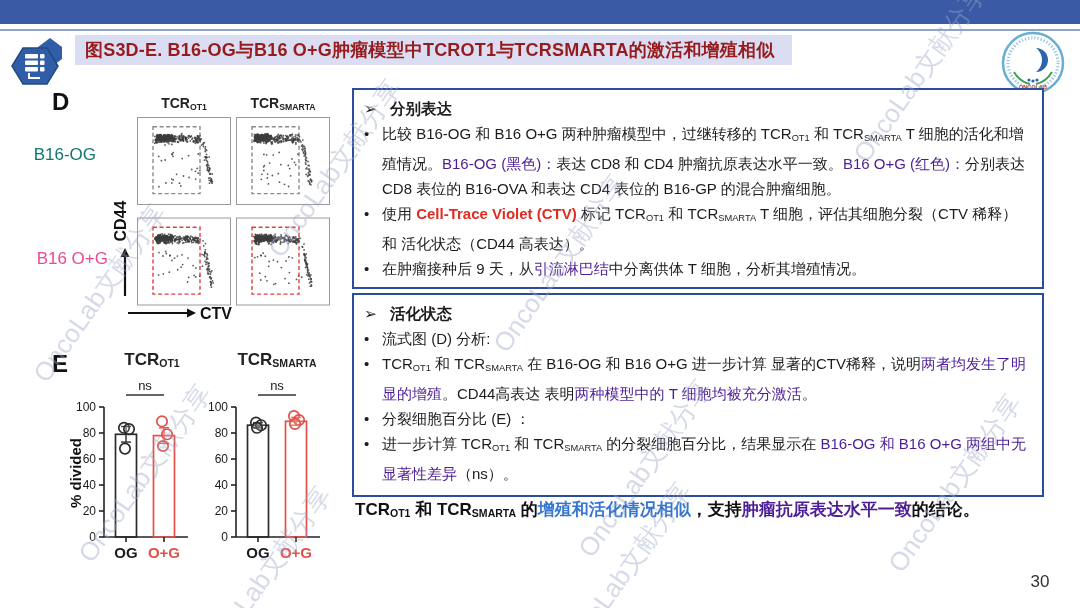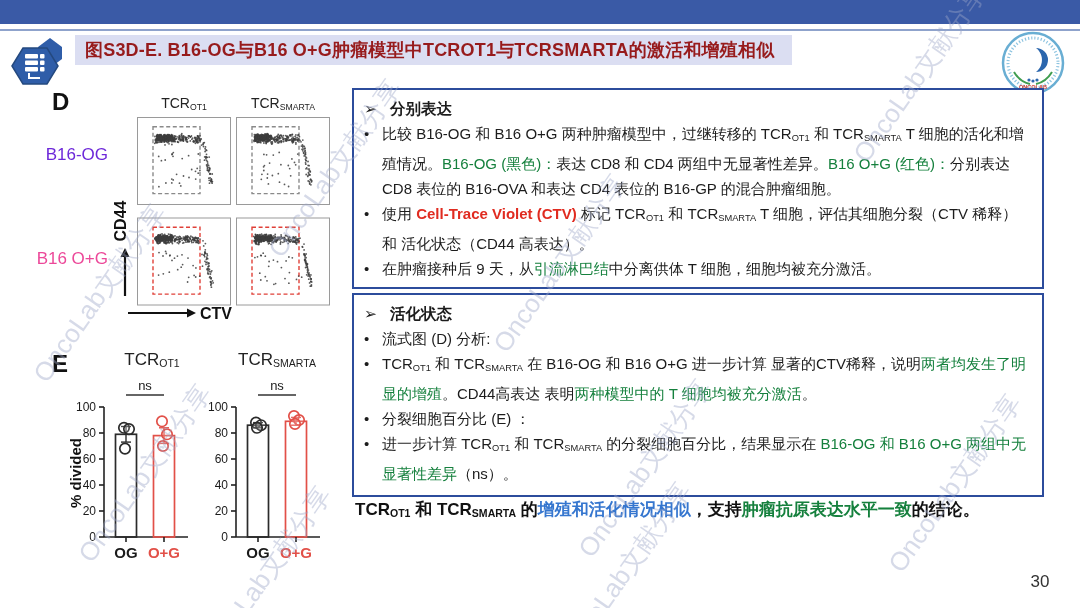--- a/index.html
+++ b/index.html
@@ -8,35 +8,35 @@
   .abs{position:absolute;}
   
   .topbar{left:0;top:0;width:1080px;height:24px;background:#3a5aa6;}
   .topline{left:0;top:29px;width:1080px;height:2px;background:#8fa3cc;}
   
   .titlebar{left:75px;top:35px;width:717px;height:30px;background:#dbdef2;
             display:flex;align-items:center;padding-left:10px;box-sizing:border-box;}
   .titlebar .t{font-size:18px;font-weight:bold;color:#971b1c;white-space:nowrap;letter-spacing:0.2px;}
   
   .panel-letter{font-size:24px;font-weight:bold;color:#111;}
-  .colhead{font-size:14px;font-weight:400;color:#222;text-align:center;width:94px;}
+  .colhead{font-size:14px;font-weight:700;color:#222;text-align:center;width:94px;}
   .rowlab{font-size:17px;font-weight:500;text-align:right;width:84px;}
   .sub{font-size:0.62em;vertical-align:-0.22em;}
   .axislab{font-size:16px;font-weight:bold;color:#111;}
   .rot{transform:rotate(-90deg);transform-origin:center;}
   
   .infobox{width:692px;background:#fff;border:2px solid #2c4c9c;box-sizing:border-box;
            padding:6px 14px 6px 10px;font-size:15px;line-height:25px;color:#1c1c1c;}
   .boxheader{font-weight:bold;font-size:15.5px;display:flex;}
   .boxheader .mk{width:26px;flex:0 0 26px;}
   .bullet{display:flex;}
   .bullet .mk{width:18px;flex:0 0 18px;color:#1c1c1c;}
   .bullet .tx{flex:1;}
   .bullet.bold .tx{font-weight:normal;}
-  .red{color:#15803d;}
+  .red{color:#4c1d95;}
   .redb{color:#e02b20;font-weight:bold;}
   .blue{color:#3576cf;}
   
   .conclusion{left:355px;top:498px;width:718px;text-align:left;font-size:17px;font-weight:bold;color:#111;}
   .pagenum{left:1018px;top:572px;width:44px;text-align:center;font-size:17px;color:#333;}
   
   .wm{position:absolute;font-size:26px;color:rgba(158,168,200,0.42);white-space:nowrap;
       transform:rotate(-55deg);pointer-events:none;font-weight:500;}
   #wm-layer{position:absolute;left:0;top:0;width:1080px;height:608px;z-index:6;pointer-events:none;overflow:hidden;}
   .content{position:absolute;left:0;top:0;width:968px;height:608px;z-index:1;}
@@ -90,21 +90,21 @@
 
     <div class="abs panel-letter" style="left:52px;top:88px;">D</div>
 
     <div class="abs colhead" style="left:137px;top:95px;">
       <span>TCR</span><span class="sub">OT1</span>
     </div>
     <div class="abs colhead" style="left:236px;top:95px;">
       <span>TCR</span><span class="sub">SMARTA</span>
     </div>
 
-    <div class="abs rowlab" style="left:24px;top:145px;color:#6d28d9;">B16-OG</div>
+    <div class="abs rowlab" style="left:12px;top:145px;color:#0f766e;">B16-OG</div>
     <div class="abs rowlab" style="left:24px;top:249px;color:#ec4899;text-align:right;">B16 O+G</div>
 
     <svg class="abs" id="flow-0" style="left:137px;top:117px;" width="94" height="88" viewBox="0 0 94 88">
         <rect x="0.5" y="0.5" width="93" height="87" fill="#fff" stroke="#9a9a9a"></rect>
         <rect x="16.0" y="9.7" width="47.0" height="66.9" fill="none" stroke="#8a8a8a" stroke-width="1.4" stroke-dasharray="4 2.6"></rect>
         <g fill="#3d3d3d" fill-opacity="0.85">
           <circle cx="23.1" cy="22.6" r="0.9"></circle>
           <circle cx="45.7" cy="19.9" r="0.9"></circle>
           <circle cx="35.7" cy="20.7" r="0.9"></circle>
           <circle cx="46.6" cy="18.9" r="0.9"></circle>
@@ -2222,29 +2222,29 @@
       </svg>
 
     <div class="abs infobox" style="left:352px;top:88px;min-height:199px;">
       <div class="boxheader">
         <span class="mk">➢</span>
         <span>分别表达</span>
       </div>
       <div id="design-bullets">
           <div class="bullet">
             <span class="mk">•</span>
-            <span class="tx"><span>比较 B16-OG 和 B16 O+G 两种肿瘤模型中，过继转移的 TCR</span><span class="sub">OT1</span><span> 和 TCR</span><span class="sub">SMARTA</span><span> T 细胞的活化和增殖情况。</span><span class="red">B16-OG (黑色)：</span><span>表达 CD8 和 CD4 两组中无显著性差异。</span><span class="red">B16 O+G (红色)：</span><span>分别表达 CD8 表位的 B16-OVA 和表达 CD4 表位的 B16-GP 的混合肿瘤细胞。</span></span>
+            <span class="tx"><span>比较 B16-OG 和 B16 O+G 两种肿瘤模型中，过继转移的 TCR</span><span class="sub">OT1</span><span> 和 TCR</span><span class="sub">SMARTA</span><span> T 细胞的活化和增殖情况。</span><span class="red">B16-OG (黑色)：</span><span>表达 CD8 和 CD4 肿瘤抗原表达水平一致。</span><span class="red">B16 O+G (红色)：</span><span>分别表达 CD8 表位的 B16-OVA 和表达 CD4 表位的 B16-GP 的混合肿瘤细胞。</span></span>
           </div>
           <div class="bullet">
             <span class="mk">•</span>
             <span class="tx"><span>使用 </span><span class="redb">Cell-Trace Violet (CTV)</span><span> 标记 TCR</span><span class="sub">OT1</span><span> 和 TCR</span><span class="sub">SMARTA</span><span> T 细胞，评估其细胞分裂（CTV 稀释）和 活化状态（CD44 高表达）。</span></span>
           </div>
           <div class="bullet">
             <span class="mk">•</span>
-            <span class="tx"><span>在肿瘤接种后 9 天，从</span><span class="red">引流淋巴结</span><span>中分离供体 T 细胞，细胞均被充分激活。</span></span>
+            <span class="tx"><span>在肿瘤接种后 9 天，从</span><span class="red">引流淋巴结</span><span>中分离供体 T 细胞，分析其增殖情况。</span></span>
           </div>
         </div>
     </div>
 
     <div class="abs infobox" style="left:352px;top:293px;min-height:204px;">
       <div class="boxheader">
         <span class="mk">➢</span>
         <span>活化状态</span>
       </div>
       <div id="results-bullets">

